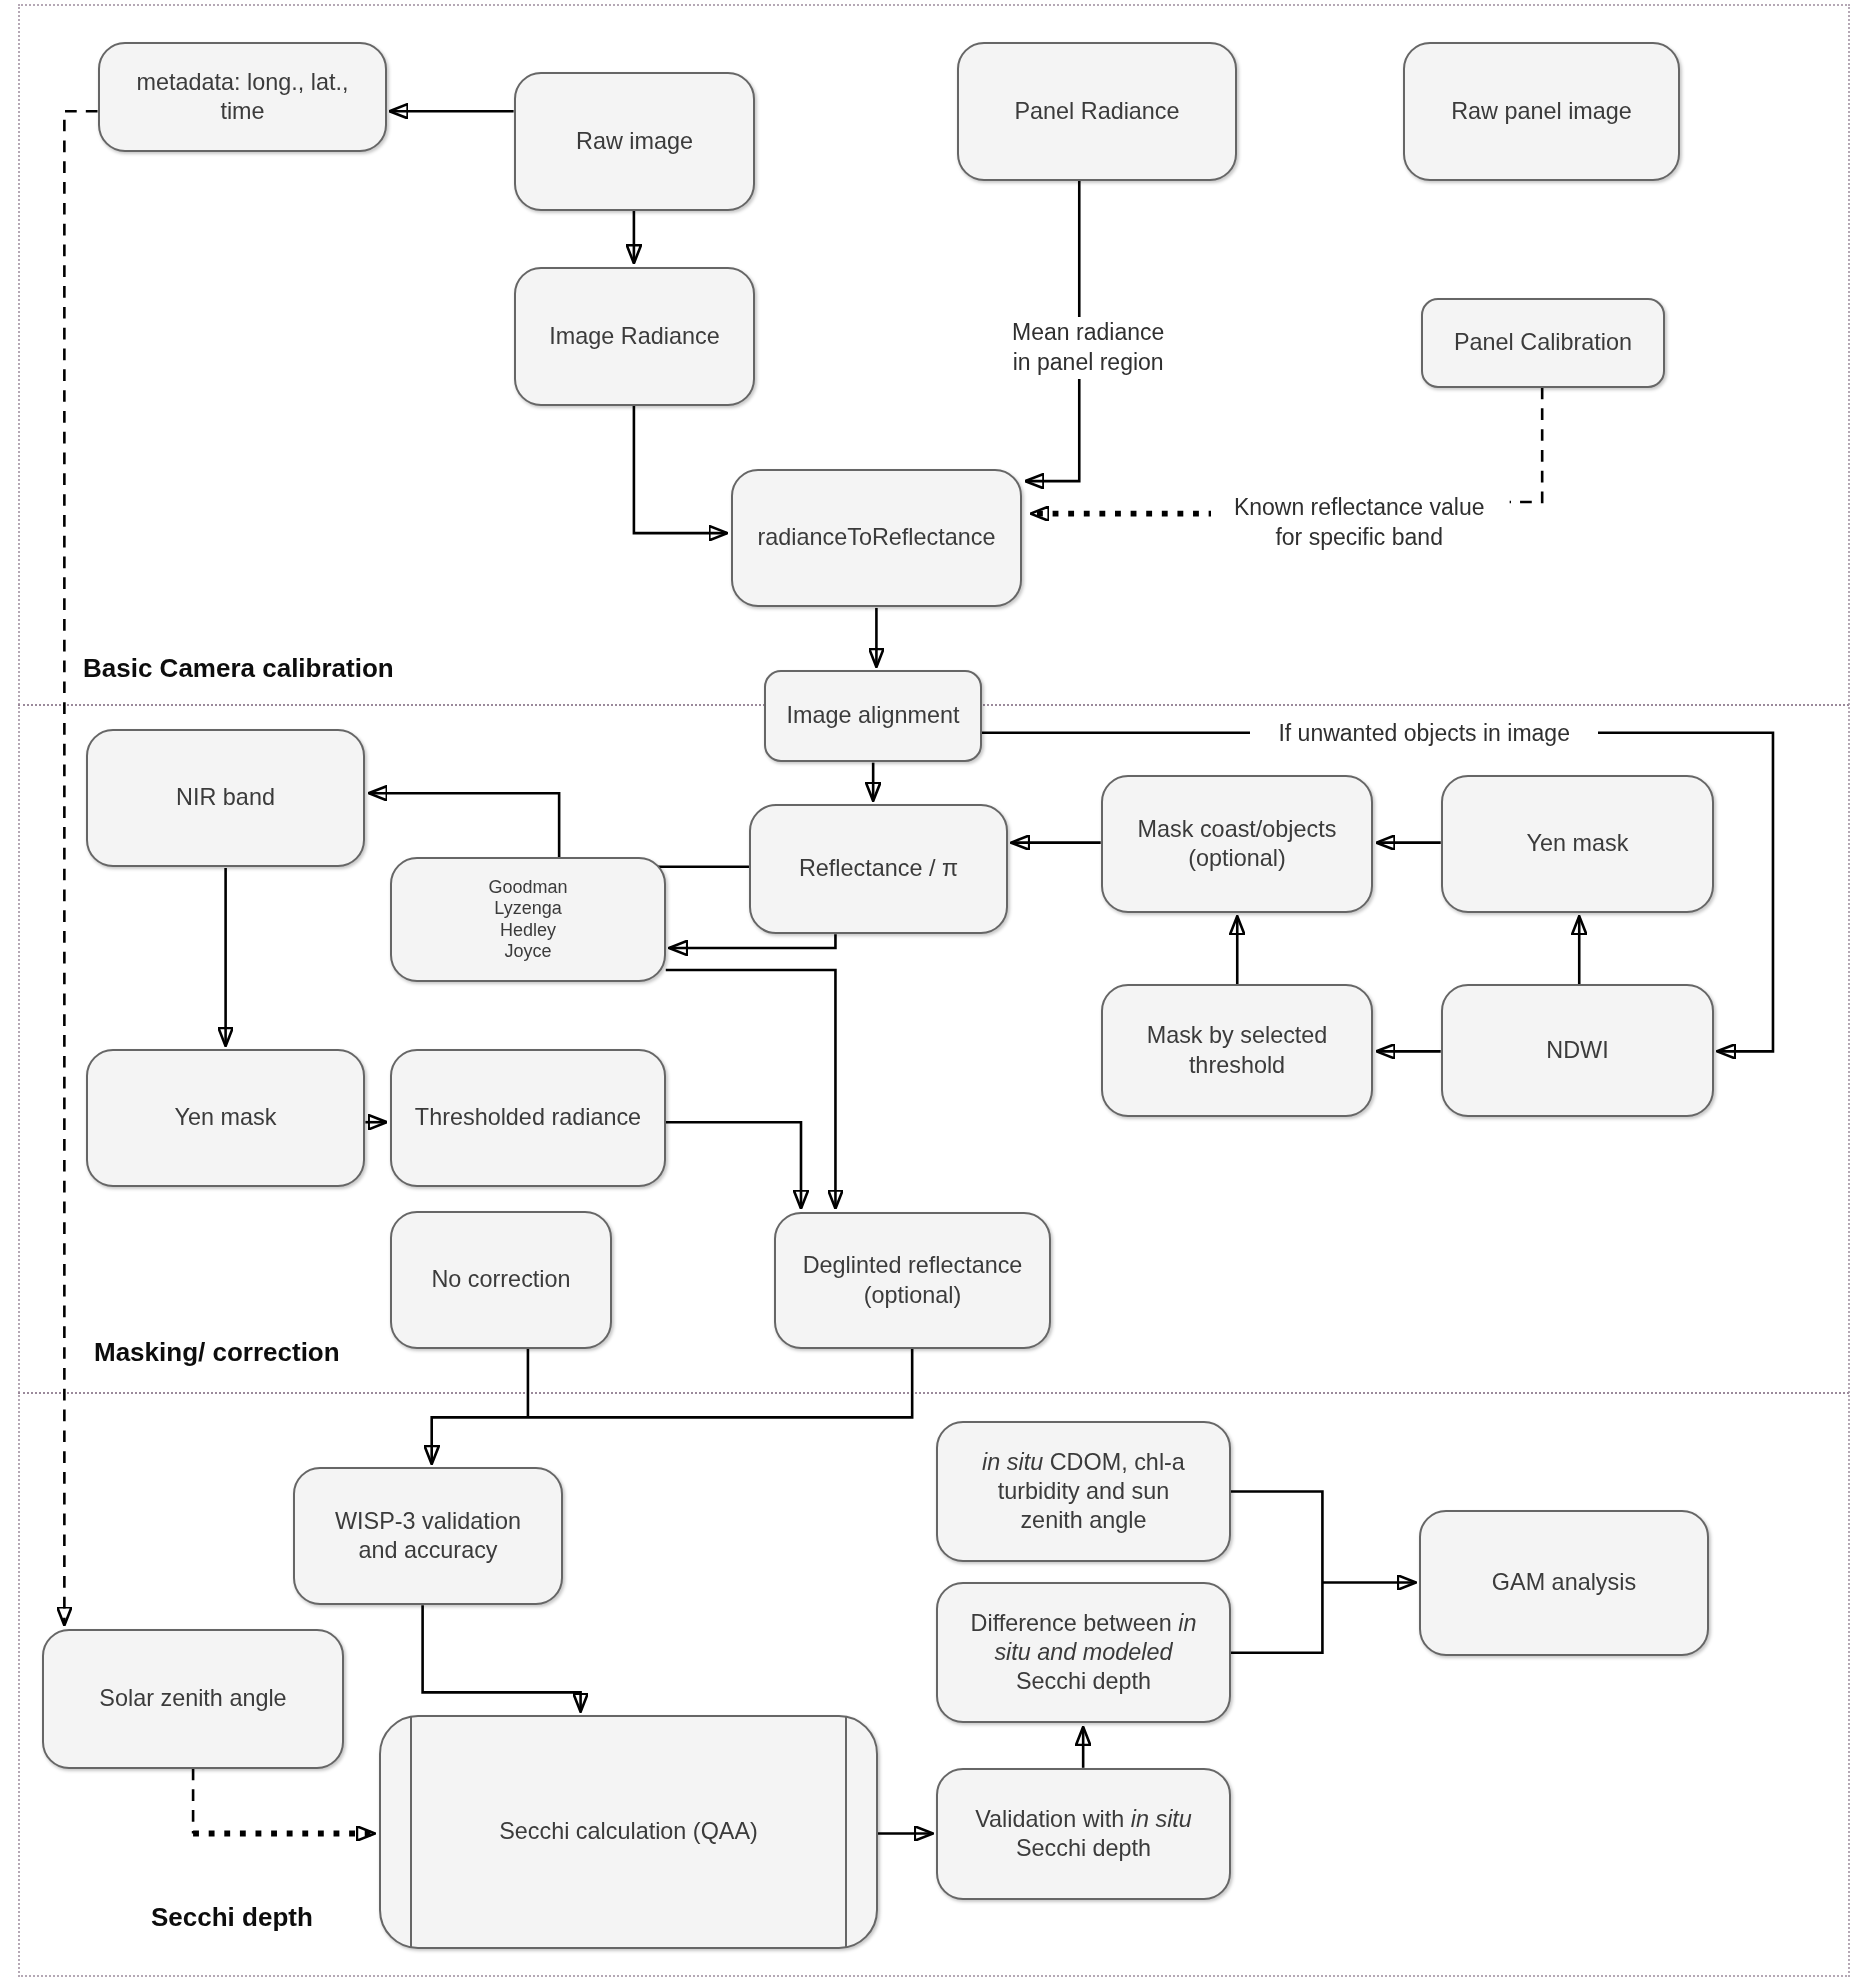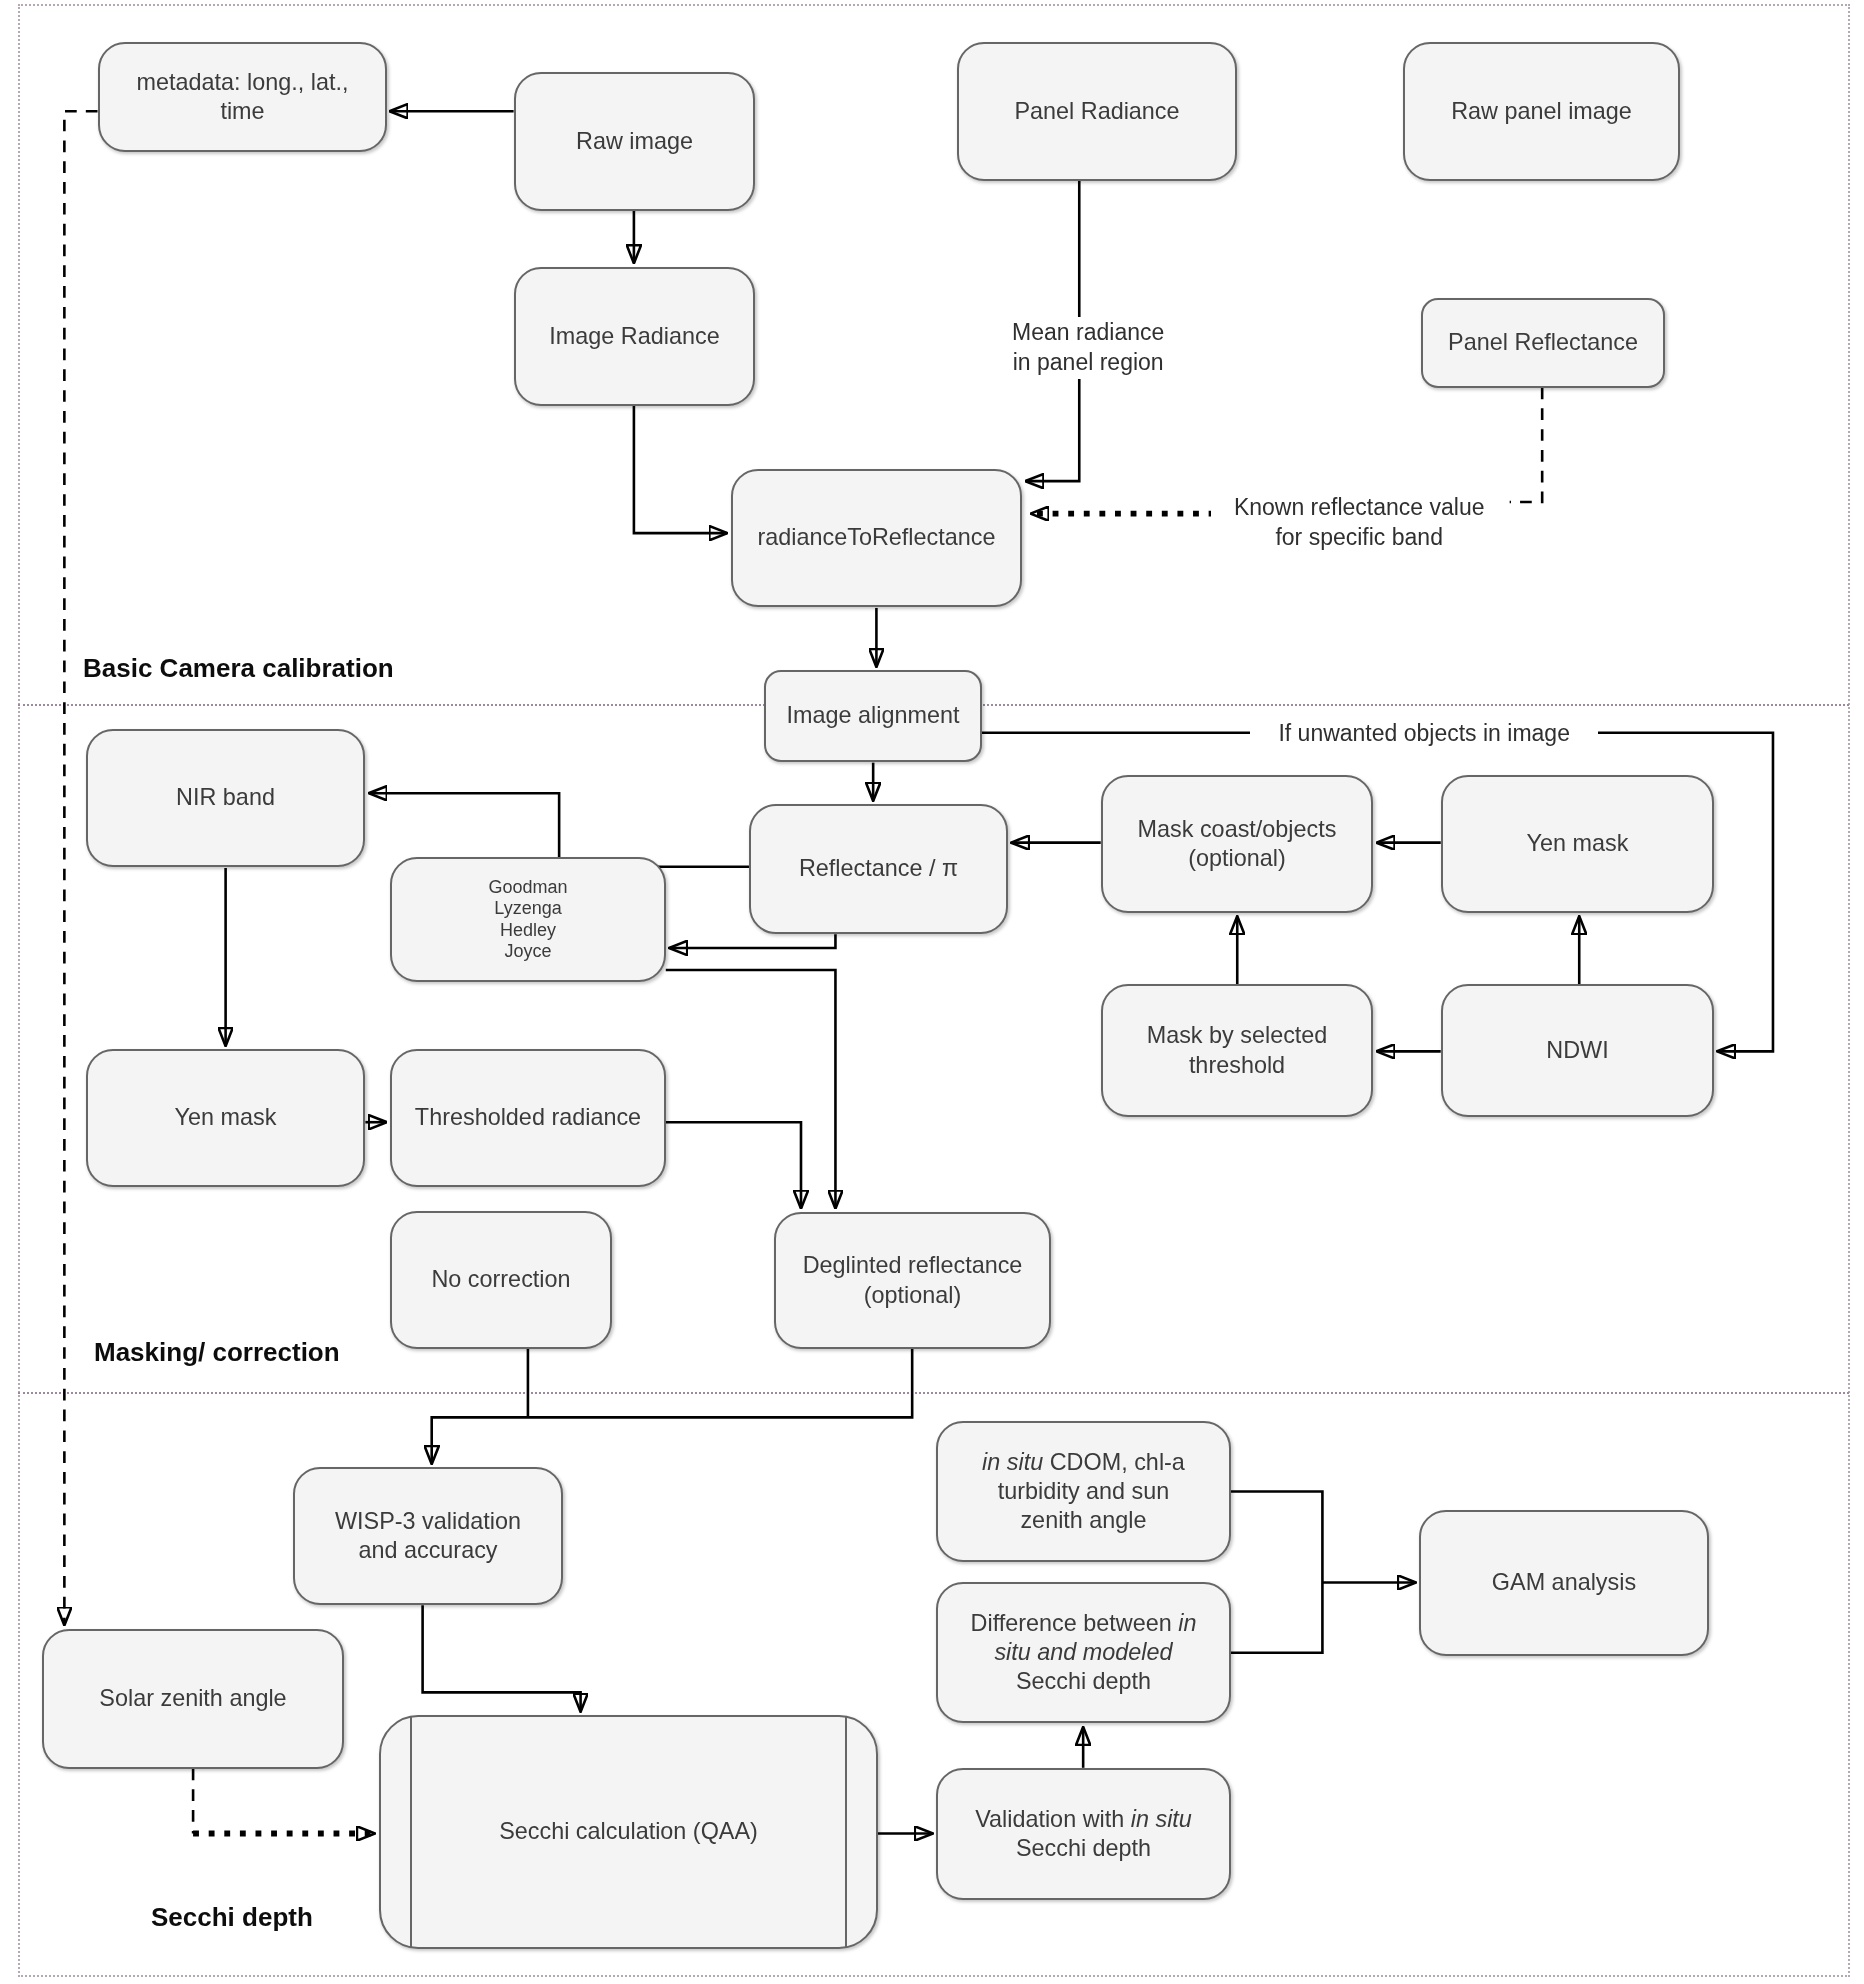--- a/index.html
+++ b/index.html
@@ -90,21 +90,21 @@
   <div class="node" style="left:957px;top:42px;width:280px;height:139px;">
     <span class="lbl">Panel Radiance</span></div>
 
   <div class="node" style="left:1403px;top:42px;width:277px;height:139px;">
     <span class="lbl">Raw panel image</span></div>
 
   <div class="node" style="left:514px;top:267px;width:241px;height:139px;">
     <span class="lbl">Image Radiance</span></div>
 
   <div class="node small" style="left:1421px;top:298px;width:244px;height:90px;">
-    <span class="lbl">Panel Reflectance</span></div>
+    <span class="lbl">Panel Calibration</span></div>
 
   <div class="node" style="left:731px;top:469px;width:291px;height:138px;padding:3.9px 5.2px;">
     <span class="lbl">radianceToReflectance</span></div>
 
   <div class="node small" style="left:764px;top:670px;width:218px;height:92px;">
     <span class="lbl">Image alignment</span></div>
 
   <div class="node" style="left:86px;top:729px;width:279px;height:138px;">
     <span class="lbl">NIR band</span></div>
 

